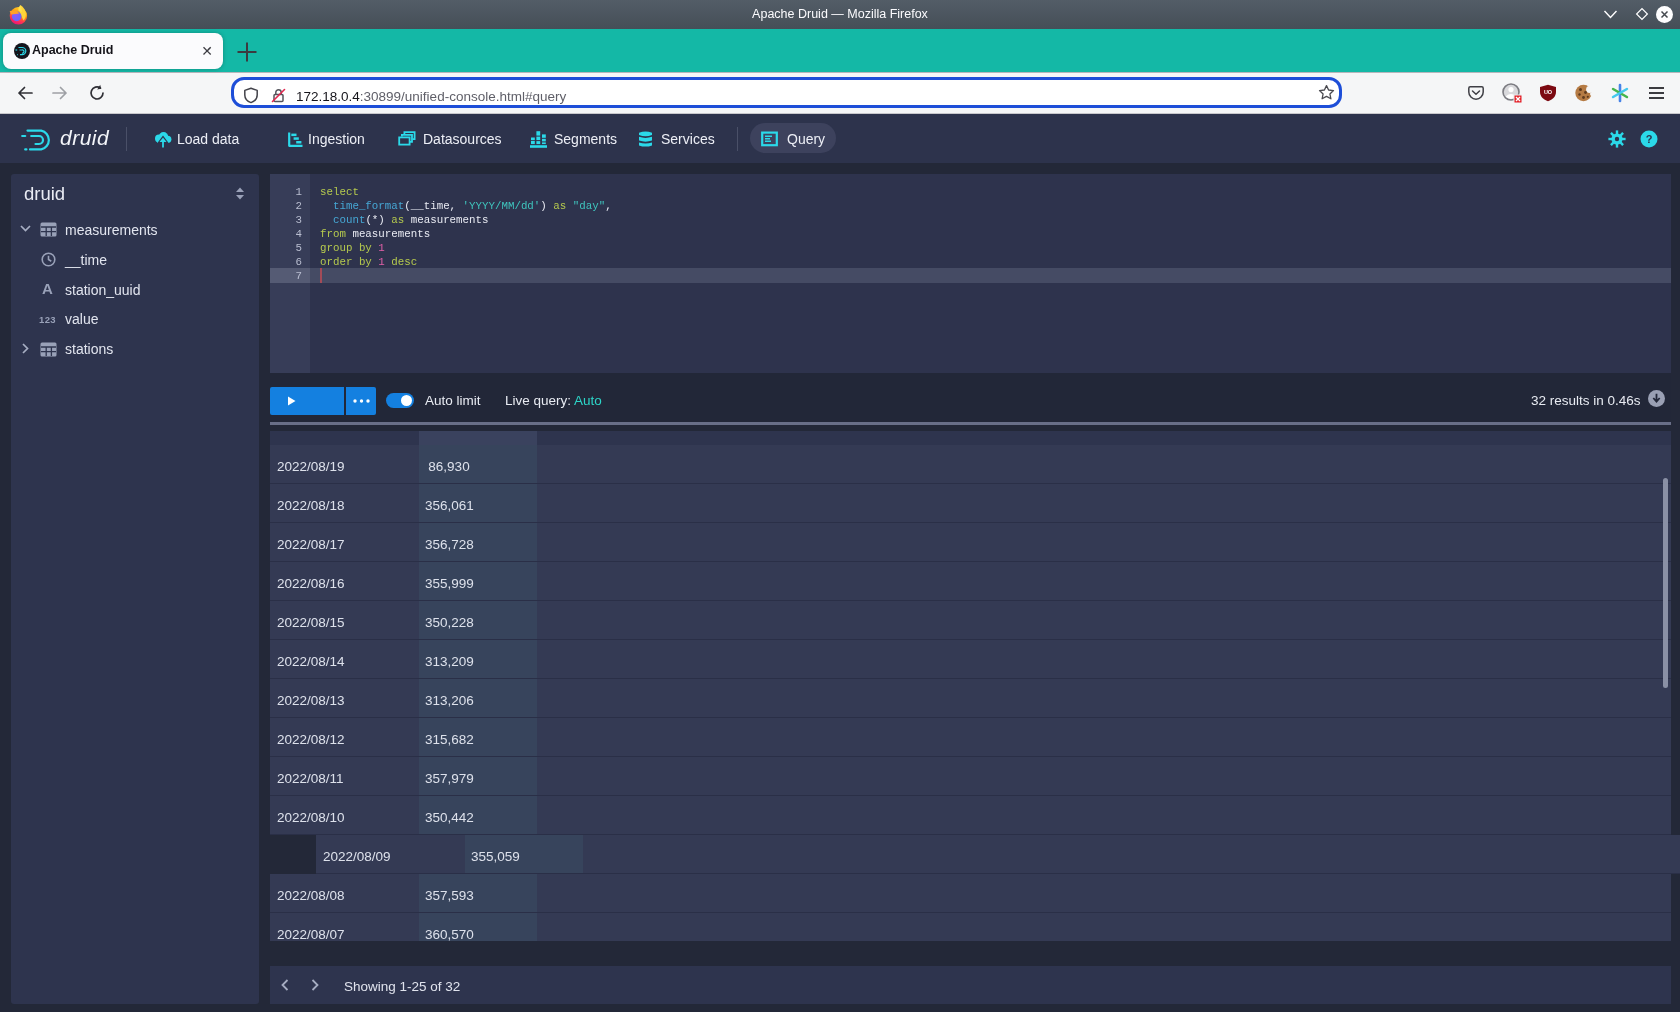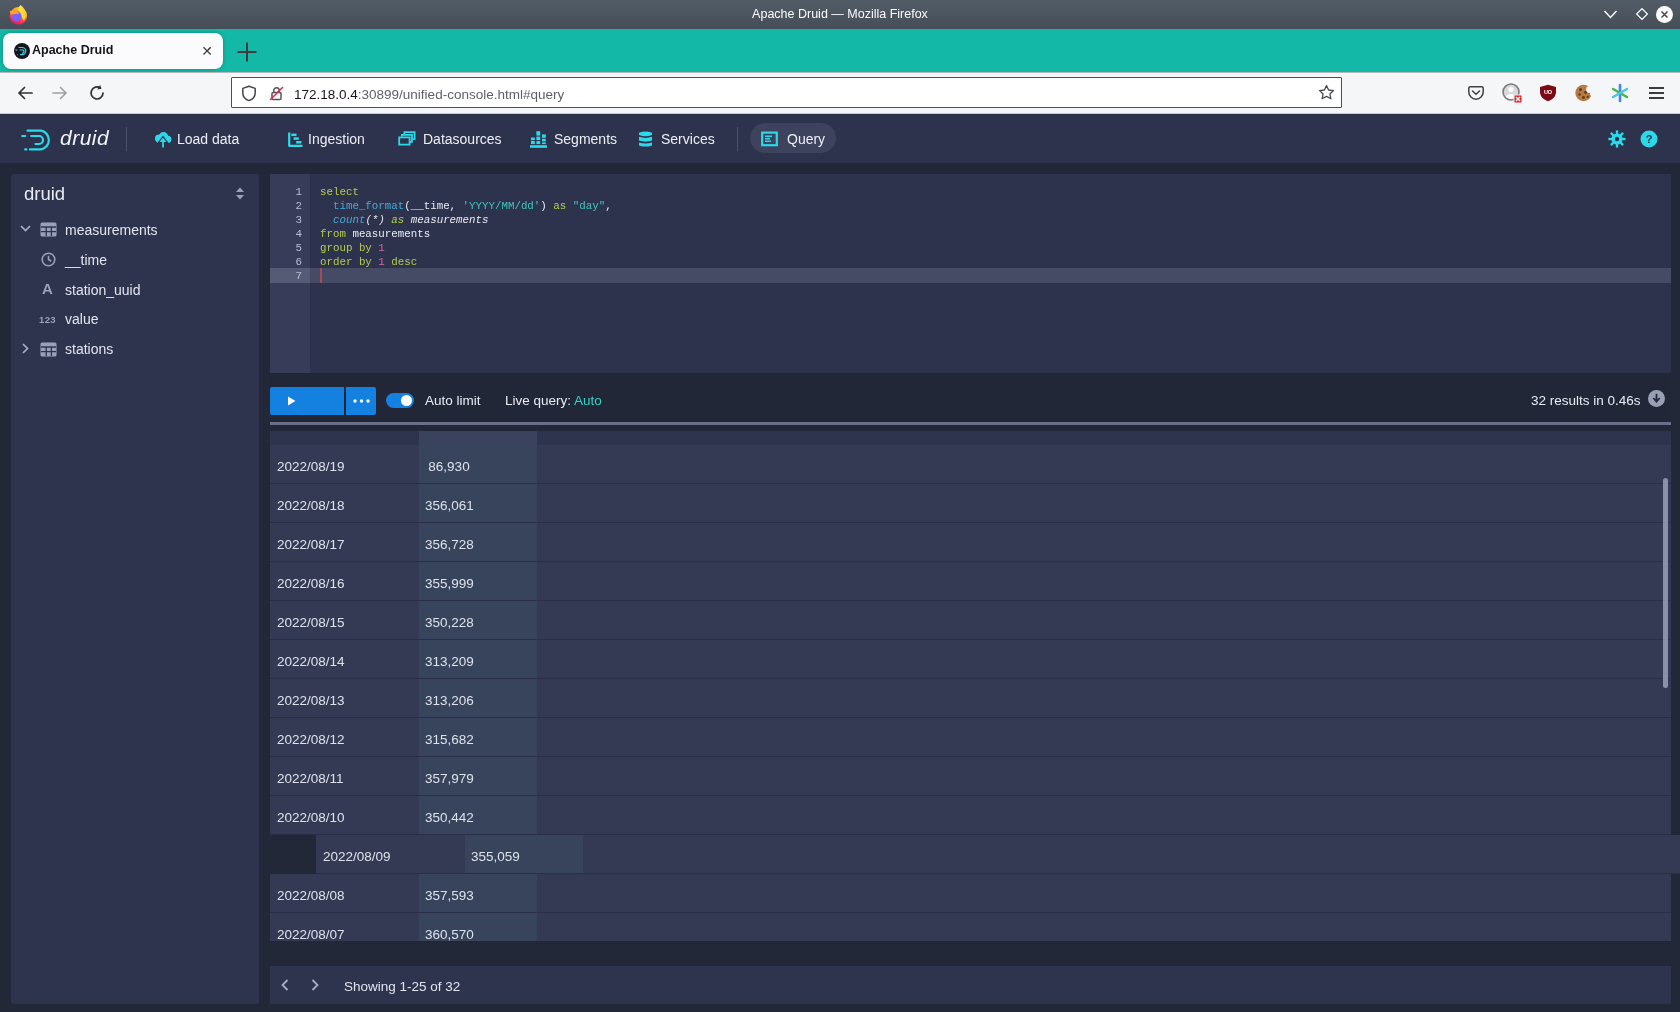--- a/index.html
+++ b/index.html
@@ -22,21 +22,21 @@
     background:#fbfbfd; border-radius:8px; box-shadow:0 0 4px rgba(0,0,0,0.25); }
   #favicon { position:absolute; left:11px; top:10px; width:16px; height:16px;
     background:#15151d; border-radius:50%; }
   #tablabel { position:absolute; left:29px; top:10px; font-size:12.5px; font-weight:600; color:#15141a; }
   #tabclose { position:absolute; left:194px; top:8px; width:20px; height:20px; color:#3c3c42; font-size:14px; text-align:center; line-height:20px; }
 
   
   #toolbar { position:absolute; left:0; top:73px; width:1680px; height:41px;
     background:#f5f6f7; border-bottom:1px solid #c8c8cc; }
   #urlbar { position:absolute; left:231px; top:4px; width:1111px; height:31px;
-    background:#ffffff; border-radius:1px; border:1px solid #1d4ed8; }
+    background:#ffffff; border-radius:13px; border:3px solid #1d4ed8; }
   #urltext { position:absolute; left:62px; top:8.5px; font-size:13.5px; color:#15141a; white-space:pre; }
   #urltext .dim { color:#5f5f68; }
 
   
   #navbar { position:absolute; left:0; top:114px; width:1680px; height:49px; background:#2d334c; }
   .navlabel { position:absolute; top:17px; font-size:14px; color:#edeff6; }
   .navsep { position:absolute; top:13px; width:1px; height:24px; background:#4a5068; }
   #querypill { position:absolute; left:750px; top:9px; width:86px; height:30px;
     background:#3d425d; border-radius:15px; }
   #druidword { position:absolute; left:60px; top:12px; color:#f4f6fa; font-size:21px;
@@ -349,21 +349,21 @@
   <div id="activeline"></div>
   <div class="ln" style="top:10.5px;">1</div>
   <div class="ln" style="top:24.5px;">2</div>
   <div class="ln" style="top:38.5px;">3</div>
   <div class="ln" style="top:52.5px;">4</div>
   <div class="ln" style="top:66.5px;">5</div>
   <div class="ln" style="top:80.5px;">6</div>
   <div class="ln" style="top:94.5px;">7</div>
   <div class="codeline" style="top:10.5px;"><span class="kw">select</span></div>
   <div class="codeline" style="top:24.5px;">  <span class="fn">time_format</span>(__time, <span class="str">'YYYY/MM/dd'</span>) <span class="kw">as</span> <span class="str">"day"</span>,</div>
-  <div class="codeline" style="top:38.5px;font-style:italic;">  <span class="fn">count</span>(*) <span class="kw">as</span> measurements</div>
+  <div class="codeline" style="top:38.5px;">  <span class="fn">count</span>(*) <span class="kw">as</span> measurements</div>
   <div class="codeline" style="top:52.5px;"><span class="kw">from</span> measurements</div>
   <div class="codeline" style="top:66.5px;"><span class="kw">group by</span> <span class="num">1</span></div>
   <div class="codeline" style="top:80.5px;"><span class="kw">order by</span> <span class="num">1</span> <span class="kw">desc</span></div>
   <div id="cursor"></div>
 </div>
 
 <div id="runbar">
   <div id="runbtn">
     <svg class="abs" style="left:17px; top:9px;" width="9" height="10" viewBox="0 0 9 10">
       <path d="M1 0.5 L8.5 5 L1 9.5 Z" fill="#ffffff"></path>

